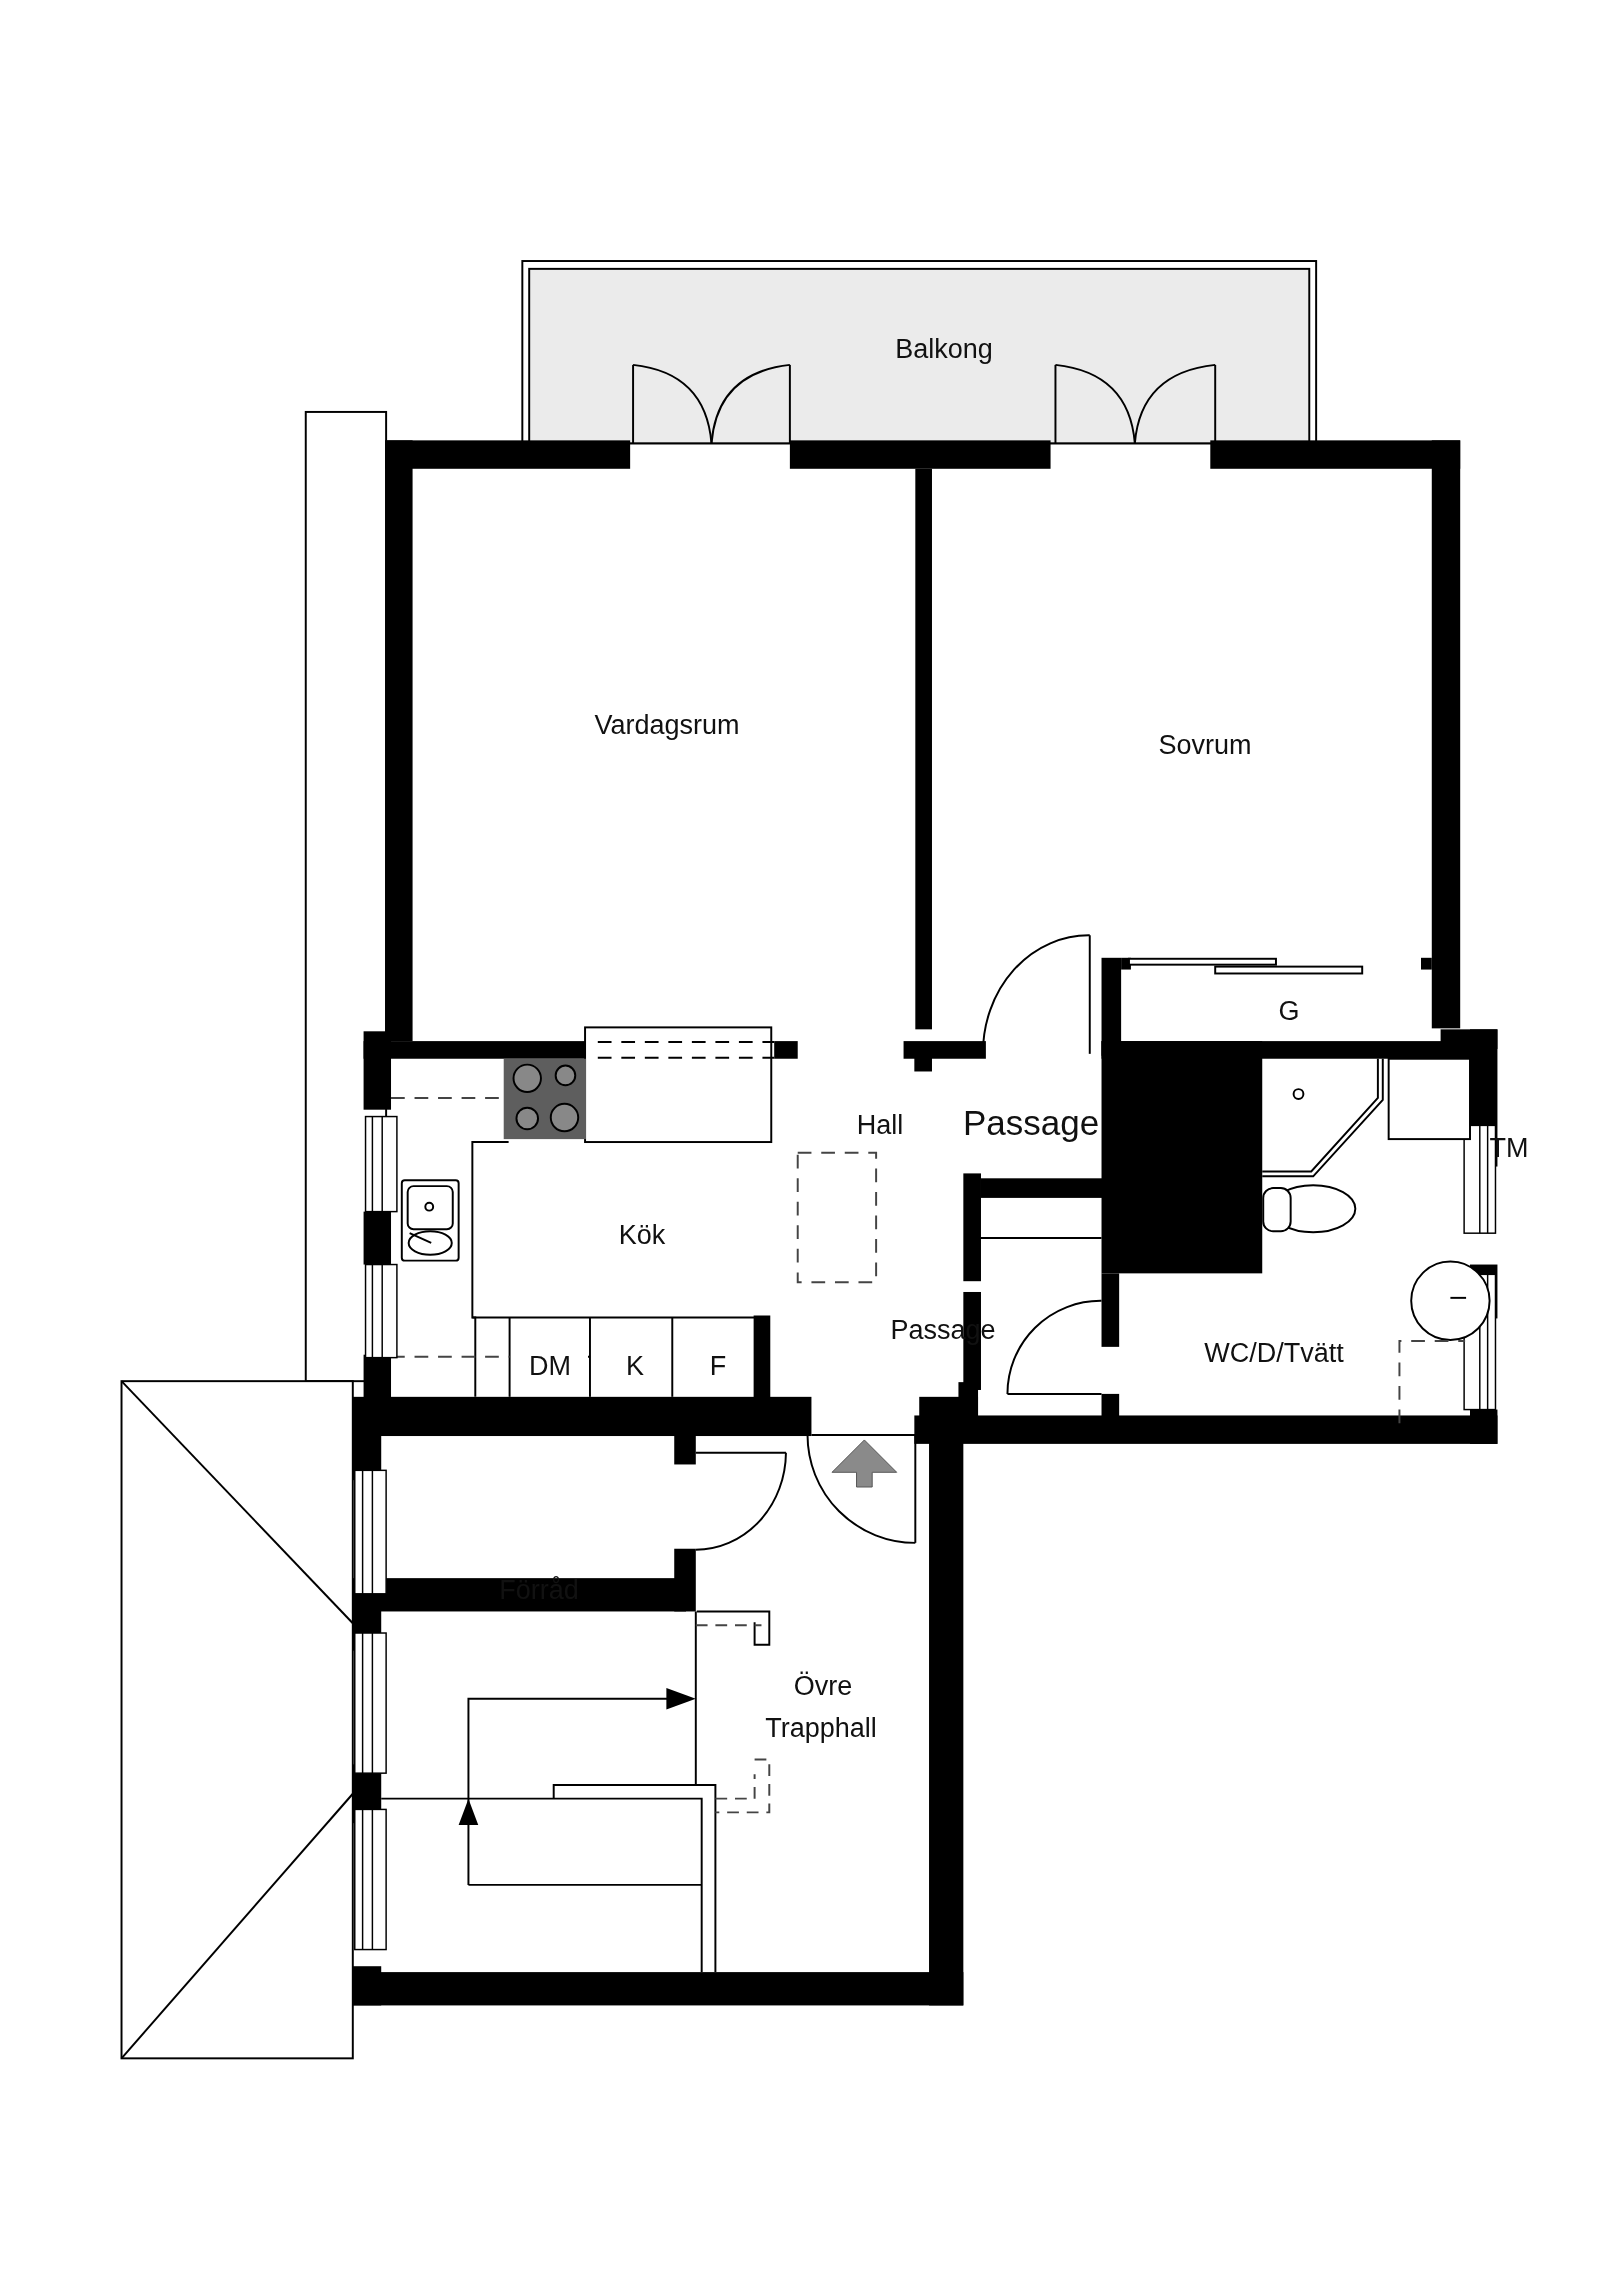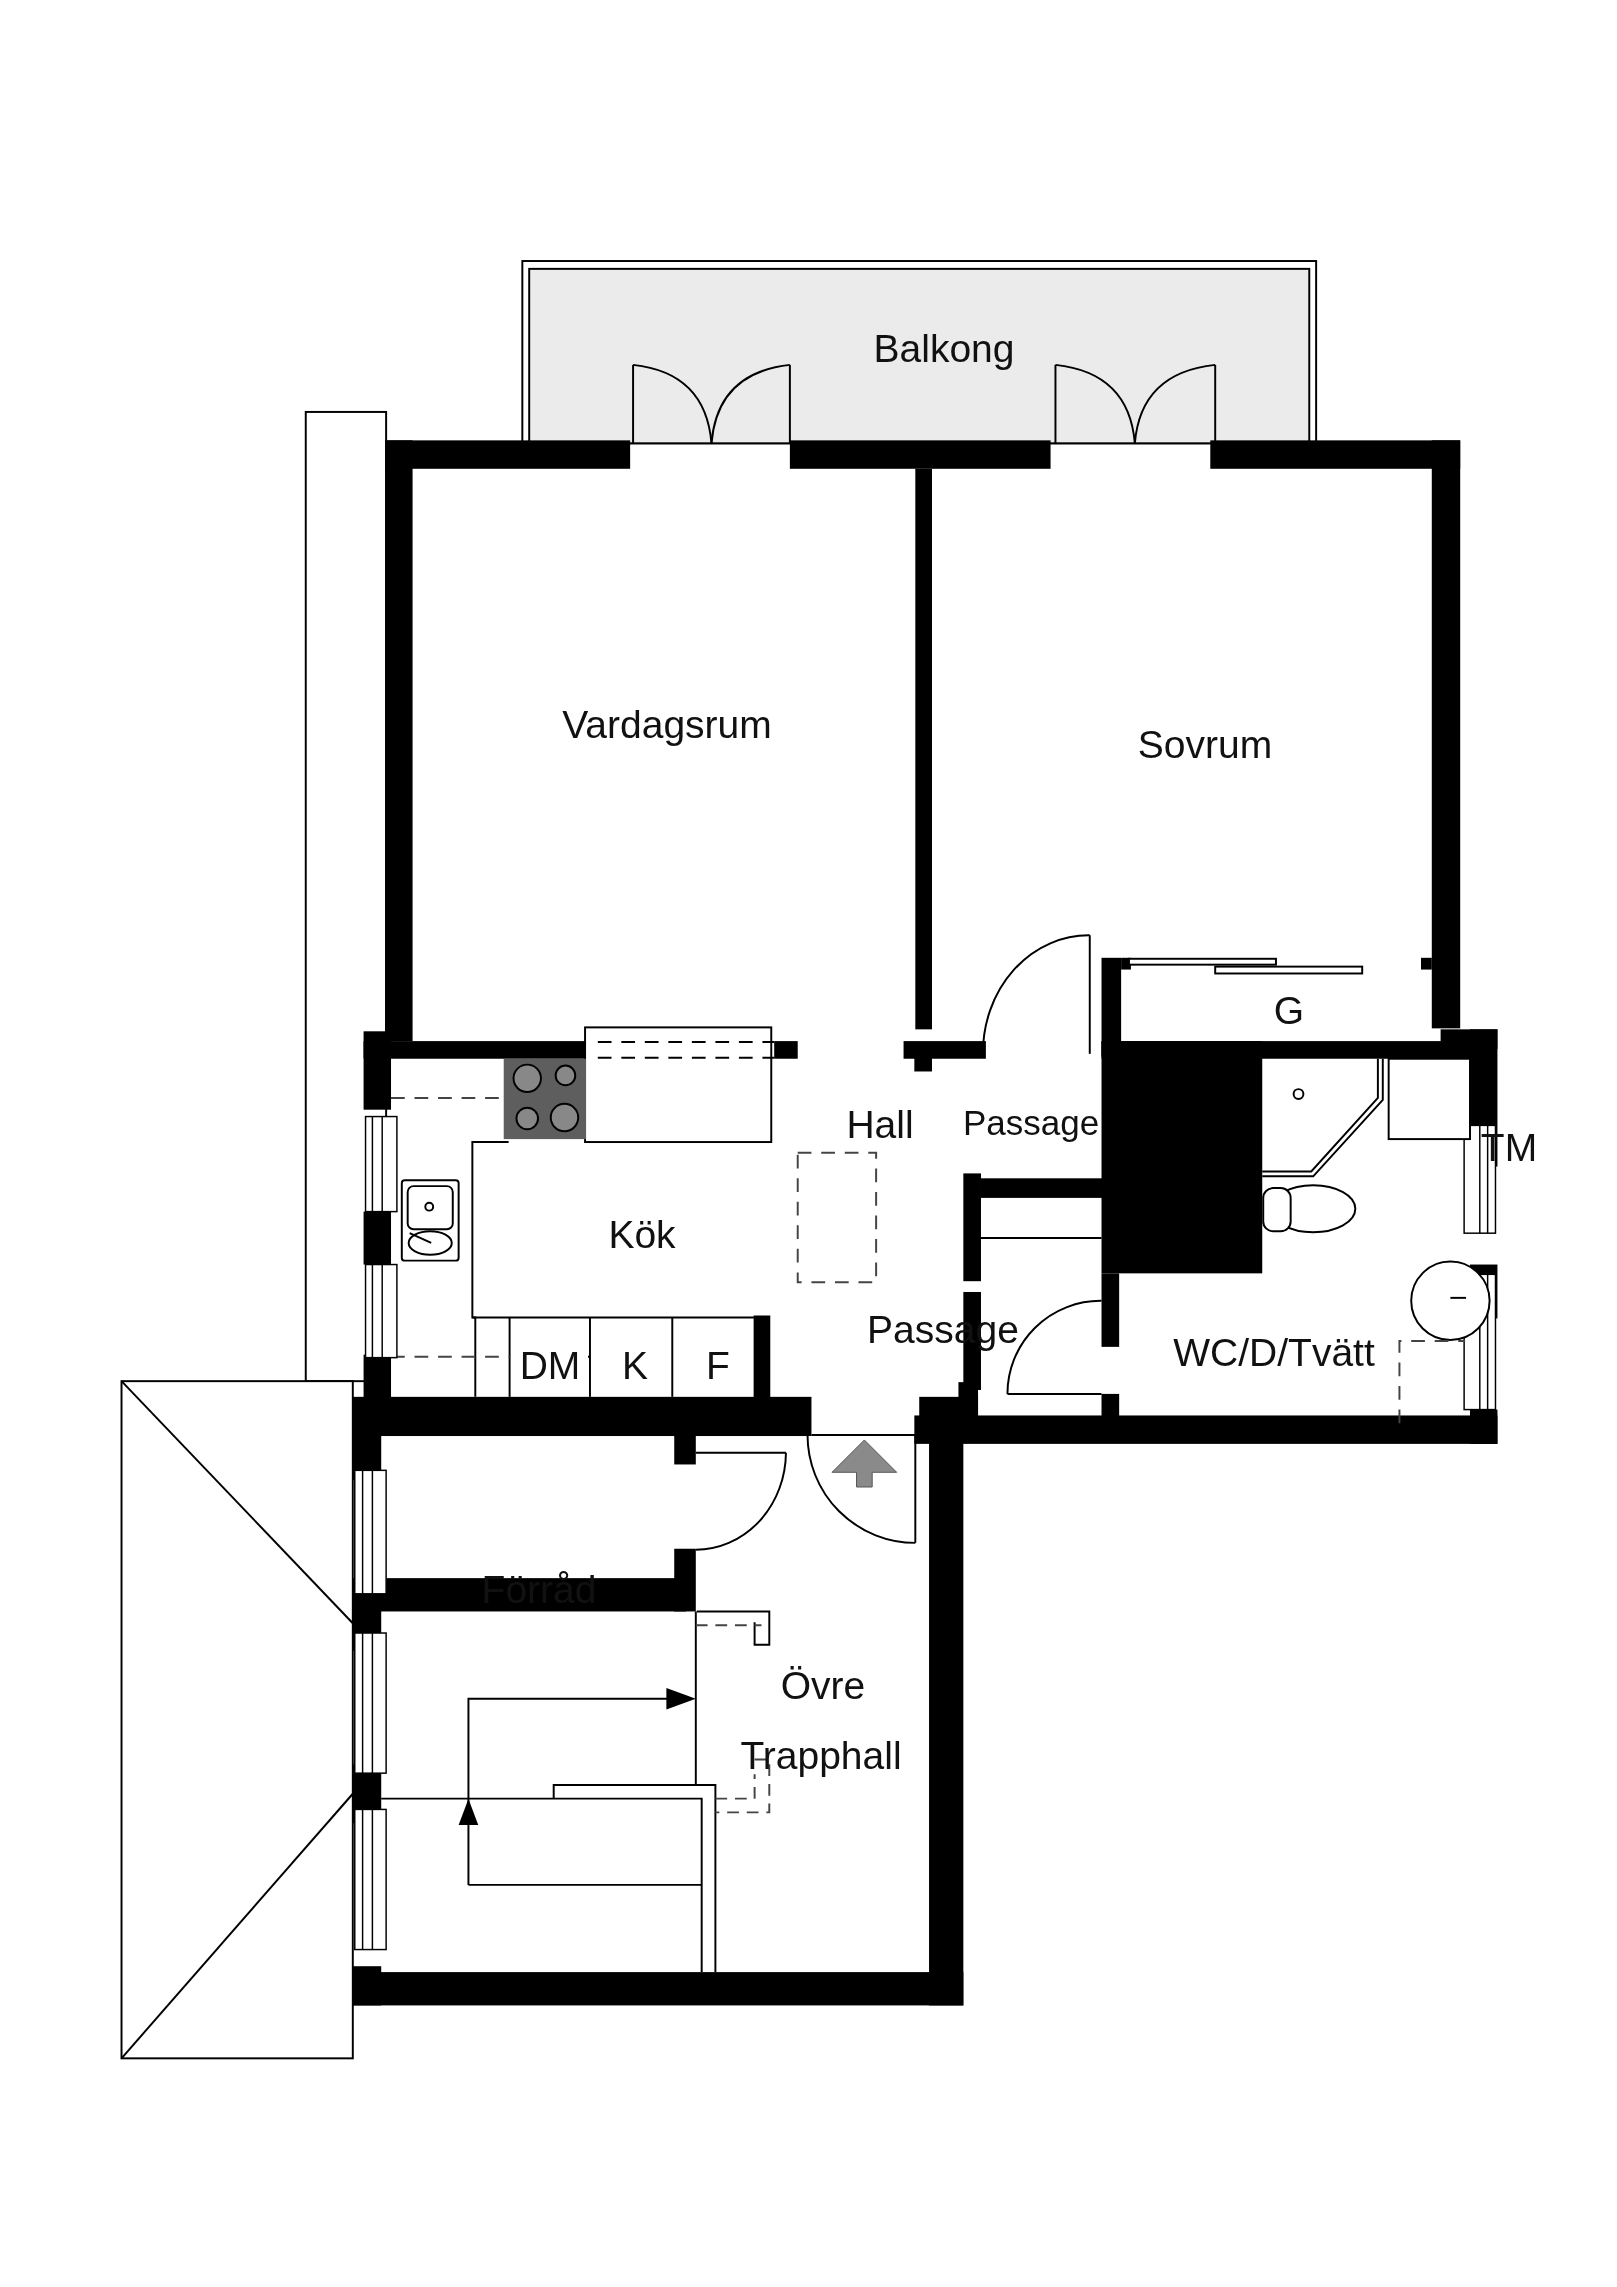--- a/index.html
+++ b/index.html
@@ -1,19 +1,19 @@
 <!DOCTYPE html>
 <html><head>
 <meta charset="utf-8">
 <style>
   html,body{margin:0;padding:0;background:#fff;}
   body{width:1617px;height:2288px;position:relative;overflow:hidden;font-family:"Liberation Sans",sans-serif;}
   svg{position:absolute;left:0;top:0;}
   .lbl{position:absolute;color:#111;font-family:"Liberation Sans",sans-serif;white-space:nowrap;transform:translate(-50%,-50%);text-align:center;line-height:1.05;}
-  .big{font-size:39px;}
+  .big{font-size:27px;}
   .med{font-size:35px;}
 </style>
 </head>
 <body>
 
 <svg width="1617" height="2288" viewBox="0 0 1650 2334">
 
   <g>
     <rect x="533" y="266" width="810" height="186" fill="#fff" stroke="#000" stroke-width="2"></rect>
     <rect x="540" y="274" width="796" height="178" fill="#ebebeb" stroke="#000" stroke-width="2"></rect>
@@ -218,14 +218,14 @@
 <div class="lbl med" style="left:1031px;top:1123px;">Passage</div>
 <div class="lbl big" style="left:1509px;top:1108px;margin-top:40px;">TM</div>
 <div class="lbl big" style="left:642px;top:1235px;">Kök</div>
 <div class="lbl big" style="left:550px;top:1366px;">DM</div>
 <div class="lbl big" style="left:635px;top:1366px;">K</div>
 <div class="lbl big" style="left:718px;top:1366px;">F</div>
 <div class="lbl big" style="left:943px;top:1330px;">Passage</div>
 <div class="lbl big" style="left:1274px;top:1353px;">WC/D/Tvätt</div>
 <div class="lbl big" style="left:539px;top:1590px;">Förråd</div>
 <div class="lbl big" style="left:823px;top:1686px;">Övre</div>
-<div class="lbl big" style="left:821px;top:1728px;margin-top:28px;">Trapphall</div>
+<div class="lbl big" style="left:821px;top:1728px;">Trapphall</div>
 
 
 </body></html>

